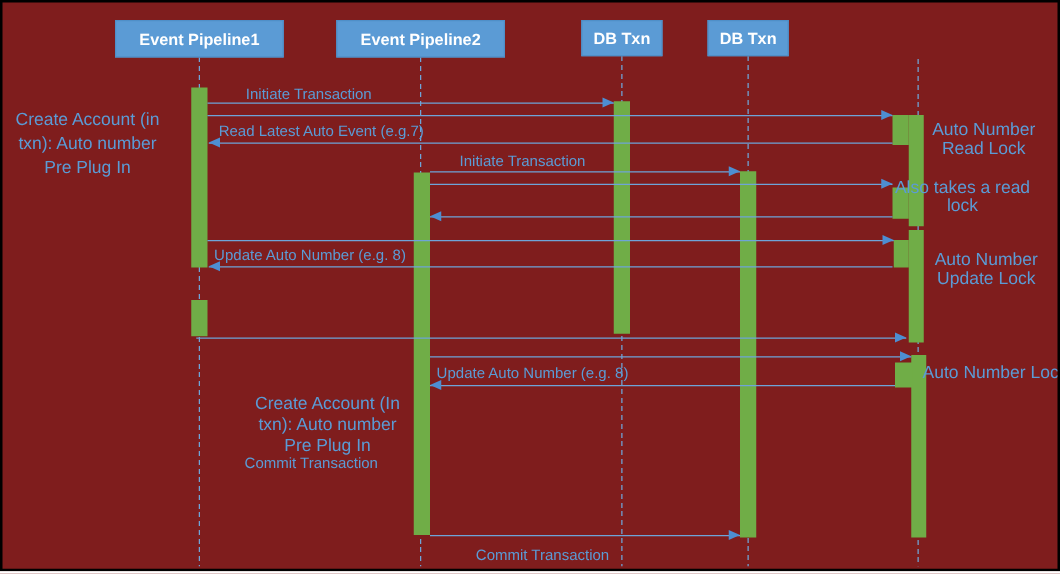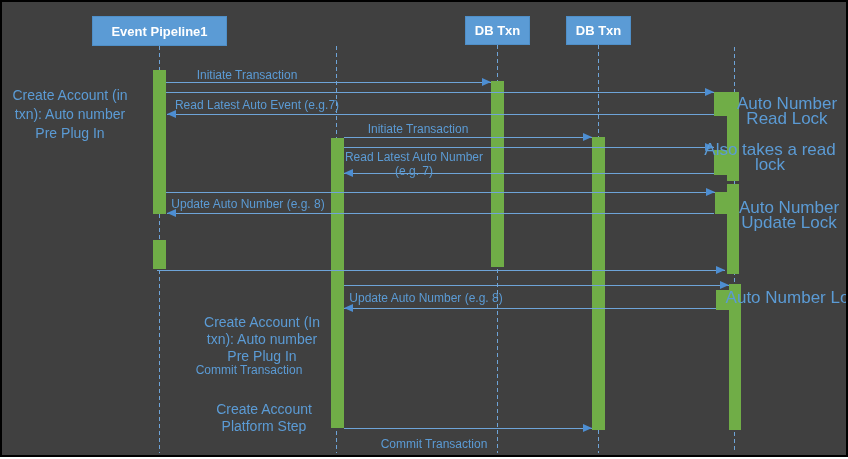--- a/index.html
+++ b/index.html
@@ -1,21 +1,21 @@
 <!DOCTYPE html>
 <html><head>
 <meta charset="utf-8">
 <style>
   html,body{margin:0;padding:0;background:#fff;}
   .frame{
     position:relative;
     width:848px;height:457px;
     box-sizing:border-box;
     border:2px solid #000;
-    background:#404040;
+    background:#7f1d1d;
     font-family:"Liberation Sans", sans-serif;
     overflow:hidden;
   }
   
   .lifeline{
     position:absolute;width:1px;
     background:repeating-linear-gradient(180deg,#6ea4d8 0 4px,transparent 4px 7px);
   }
   
   .actor{
@@ -33,37 +33,40 @@
   .arrow{position:absolute;height:1px;background:#6ea4d8;}
   .head{position:absolute;width:0;height:0;top:-4px;}
   .head.r{right:0;border-top:4px solid transparent;border-bottom:4px solid transparent;border-left:9px solid #4d8ed2;}
   .head.l{left:0;border-top:4px solid transparent;border-bottom:4px solid transparent;border-right:9px solid #4d8ed2;}
   
   .lbl{
     position:absolute;color:#5b9bd5;text-align:center;
     transform:translateX(-50%);white-space:pre;
   }
   .t12{font-size:12px;line-height:14px;}
-  .t13{font-size:17px;line-height:15px;}
+  .t13{font-size:14px;line-height:15px;}
   .t14{font-size:14px;line-height:19px;}
   .t14m{font-size:14px;line-height:17px;}
 </style>
 </head>
 <body>
 
 <div class="frame">
 
   <div class="lifeline" style="left:157px;top:44px;height:407px"></div>
   <div class="lifeline" style="left:334px;top:44px;height:407px"></div>
   <div class="lifeline" style="left:495px;top:43px;height:408px"></div>
   <div class="lifeline" style="left:596px;top:43px;height:408px"></div>
   <div class="lifeline" style="left:732px;top:45px;height:406px"></div>
 
   <div class="actor" style="left:90px;top:14px;width:135px;height:30px">
       <span>Event Pipeline1</span>
+    </div>
+  <div class="actor" style="left:267px;top:14px;width:135px;height:30px">
+      <span>Event Pipeline2</span>
     </div>
   <div class="actor" style="left:463px;top:14px;width:65px;height:29px">
       <span>DB Txn</span>
     </div>
   <div class="actor" style="left:564px;top:14px;width:65px;height:29px">
       <span>DB Txn</span>
     </div>
 
   <div class="act" style="left:151px;top:68px;width:13px;height:144px"></div>
   <div class="act" style="left:151px;top:238px;width:13px;height:29px"></div>
@@ -111,35 +114,31 @@
   <div class="arrow" style="left:342px;top:306px;width:372px">
       <span class="head l"></span>
     </div>
   <div class="arrow" style="left:342px;top:426px;width:248px">
       <span class="head r"></span>
     </div>
 
   <div class="lbl t12" style="left:245px;top:66px">Initiate Transaction</div>
   <div class="lbl t12" style="left:255px;top:96px">Read Latest Auto Event (e.g.7)</div>
   <div class="lbl t12" style="left:416px;top:120px">Initiate Transaction</div>
-  <div class="lbl t12" style="left:412px;top:148px">Read Latest Auto Number
-(e.g. 7)</div>
   <div class="lbl t12" style="left:246px;top:195px">Update Auto Number (e.g. 8)</div>
   <div class="lbl t12" style="left:424px;top:289px">Update Auto Number (e.g. 8)</div>
   <div class="lbl t12" style="left:247px;top:361px">Commit Transaction</div>
   <div class="lbl t12" style="left:432px;top:435px">Commit Transaction</div>
 
   <div class="lbl t14" style="left:68px;top:84px">Create Account (in
 txn): Auto number
 Pre Plug In</div>
   <div class="lbl t14m" style="left:260px;top:312px">Create Account (In
 txn): Auto number
 Pre Plug In</div>
-  <div class="lbl t14m" style="left:262px;top:399px">Create Account
-Platform Step</div>
   <div class="lbl t13" style="left:785px;top:94px">Auto Number
 Read Lock</div>
   <div class="lbl t13" style="left:768px;top:140px">Also takes a read
 lock</div>
   <div class="lbl t13" style="left:787px;top:198px">Auto Number
 Update Lock</div>
   <div class="lbl t13" style="left:794px;top:288px">Auto Number Lock</div>
 
 </div>
 

